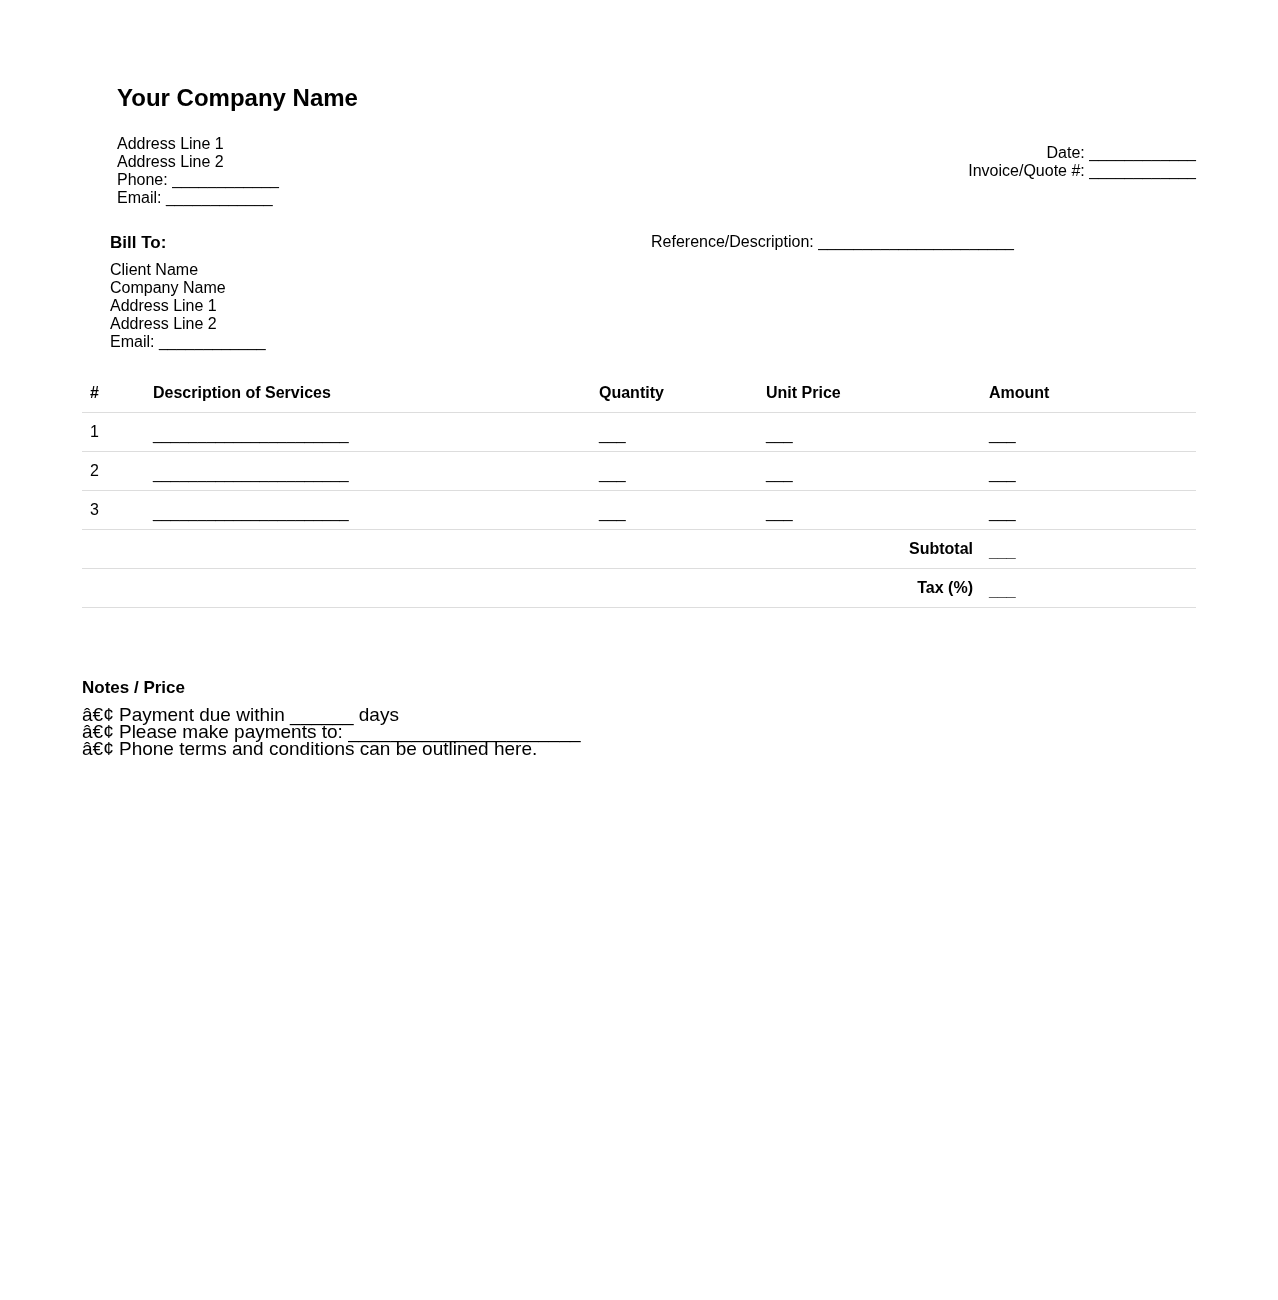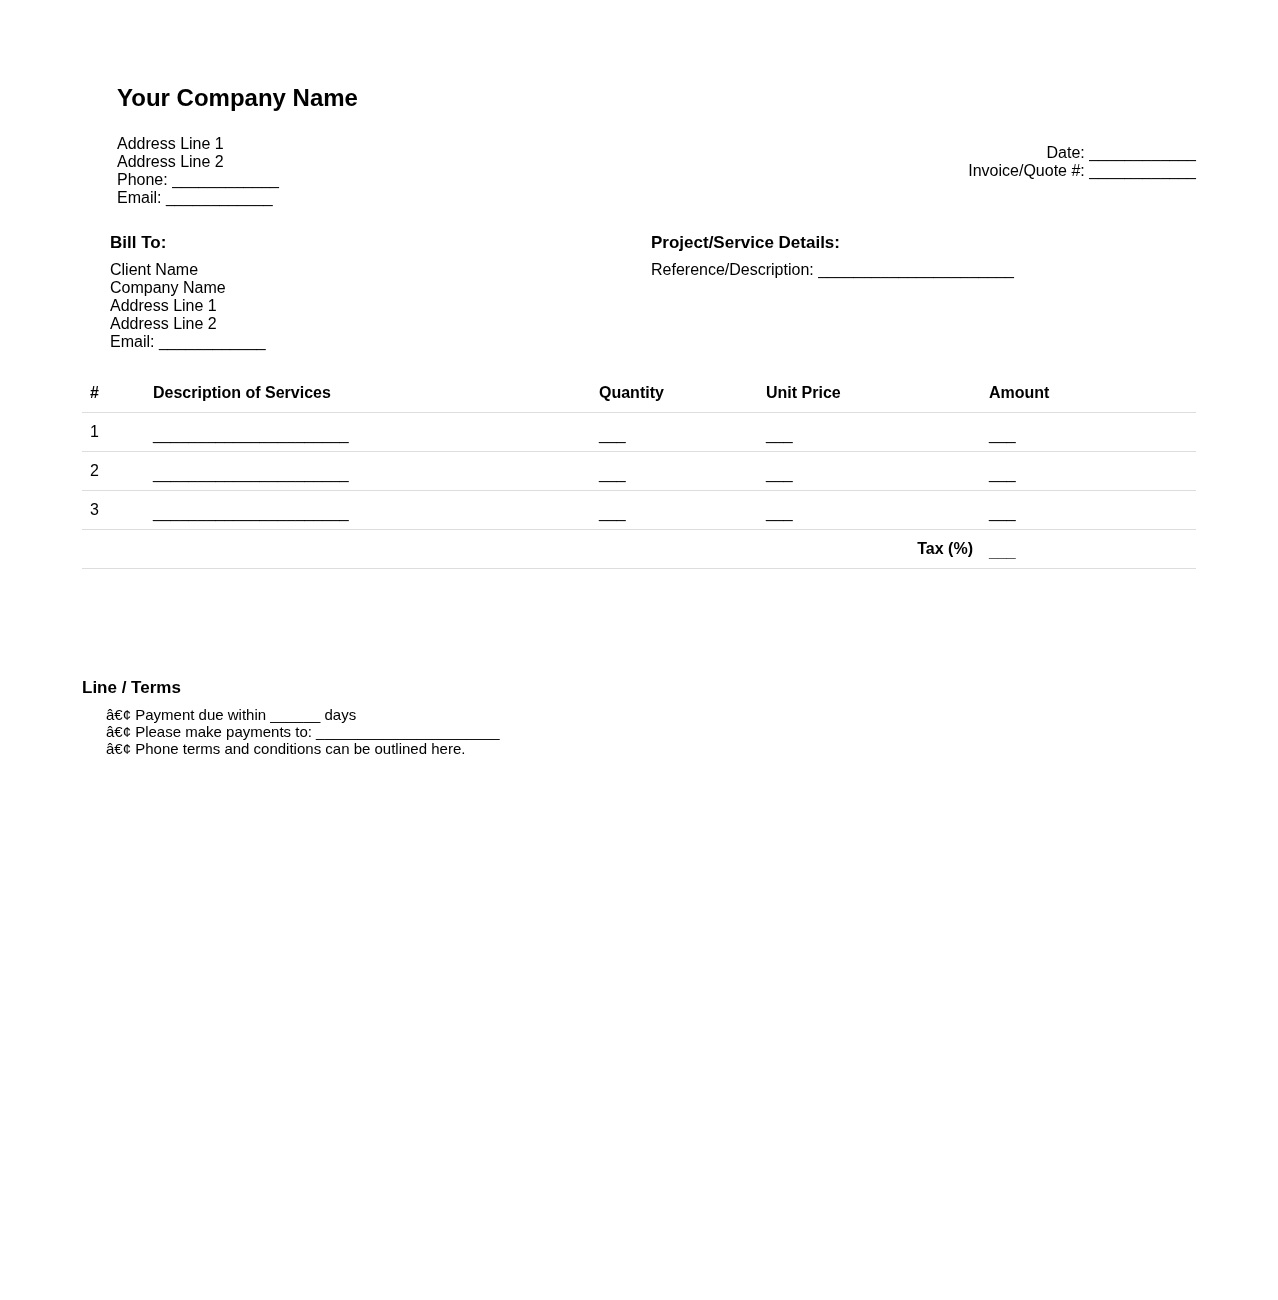--- a/index.html
+++ b/index.html
@@ -31,21 +31,21 @@
   .col-desc { width: 430px; }
   .col-qty { width: 151px; }
   .col-price { width: 207px; margin-left: 40px; }
   .col-amt { }
   .blank { position: relative; top: 3px; }
   .sum-label { text-align: right; font-weight: bold; }
   .sum-val { font-weight: bold; }
 
   .notes { position: absolute; left: 0; top: 678px; }
   .notes h3 { font-size: 17px; font-weight: bold; line-height: 20px; margin: 0 0 8px 0; }
-  .notes-lines { font-size: 15px; line-height: 17px; margin-left: 24px; }
+  .notes-lines { font-size: 19px; line-height: 17px; }
 </style>
 </head>
 <body>
 
 <div class="page">
   <div class="header">
     <h1 class="company-name">Your Company Name</h1>
     <div class="company-lines">
       <span class="line">Address Line 1</span>
       <span class="line">Address Line 2</span>
@@ -63,21 +63,20 @@
       <h3 class="section-h">Bill To:</h3>
       <div class="block-lines">
         <span class="line">Client Name</span>
         <span class="line">Company Name</span>
         <span class="line">Address Line 1</span>
         <span class="line">Address Line 2</span>
         <span class="line">Email: ____________</span>
       </div>
     </div>
     <div class="project">
-      <h3 class="section-h">Project/Service Details:</h3>
       <div class="block-lines">
         <span class="line">Reference/Description: ______________________</span>
       </div>
     </div>
   </div>
 
   <table class="items">
     <thead>
       <tr>
         <th class="col-num">#</th>
@@ -103,27 +102,31 @@
         <td><span class="blank">___</span></td>
       </tr>
       <tr>
         <td>3</td>
         <td><span class="blank">______________________</span></td>
         <td><span class="blank">___</span></td>
         <td><span class="blank">___</span></td>
         <td><span class="blank">___</span></td>
       </tr>
       <tr>
+        <td colspan="4" class="sum-label">Subtotal</td>
+        <td class="sum-val"><span class="blank">___</span></td>
+      </tr>
+      <tr>
         <td colspan="4" class="sum-label">Tax (%)</td>
         <td class="sum-val"><span class="blank">___</span></td>
       </tr>
     </tbody>
   </table>
 
   <div class="notes">
-    <h3>Line / Terms</h3>
+    <h3>Notes / Price</h3>
     <div class="notes-lines">
       <span class="line">â€¢ Payment due within ______ days</span>
       <span class="line">â€¢ Please make payments to: ______________________</span>
       <span class="line">â€¢ Phone terms and conditions can be outlined here.</span>
     </div>
   </div>
 </div>
 
 </body></html>

